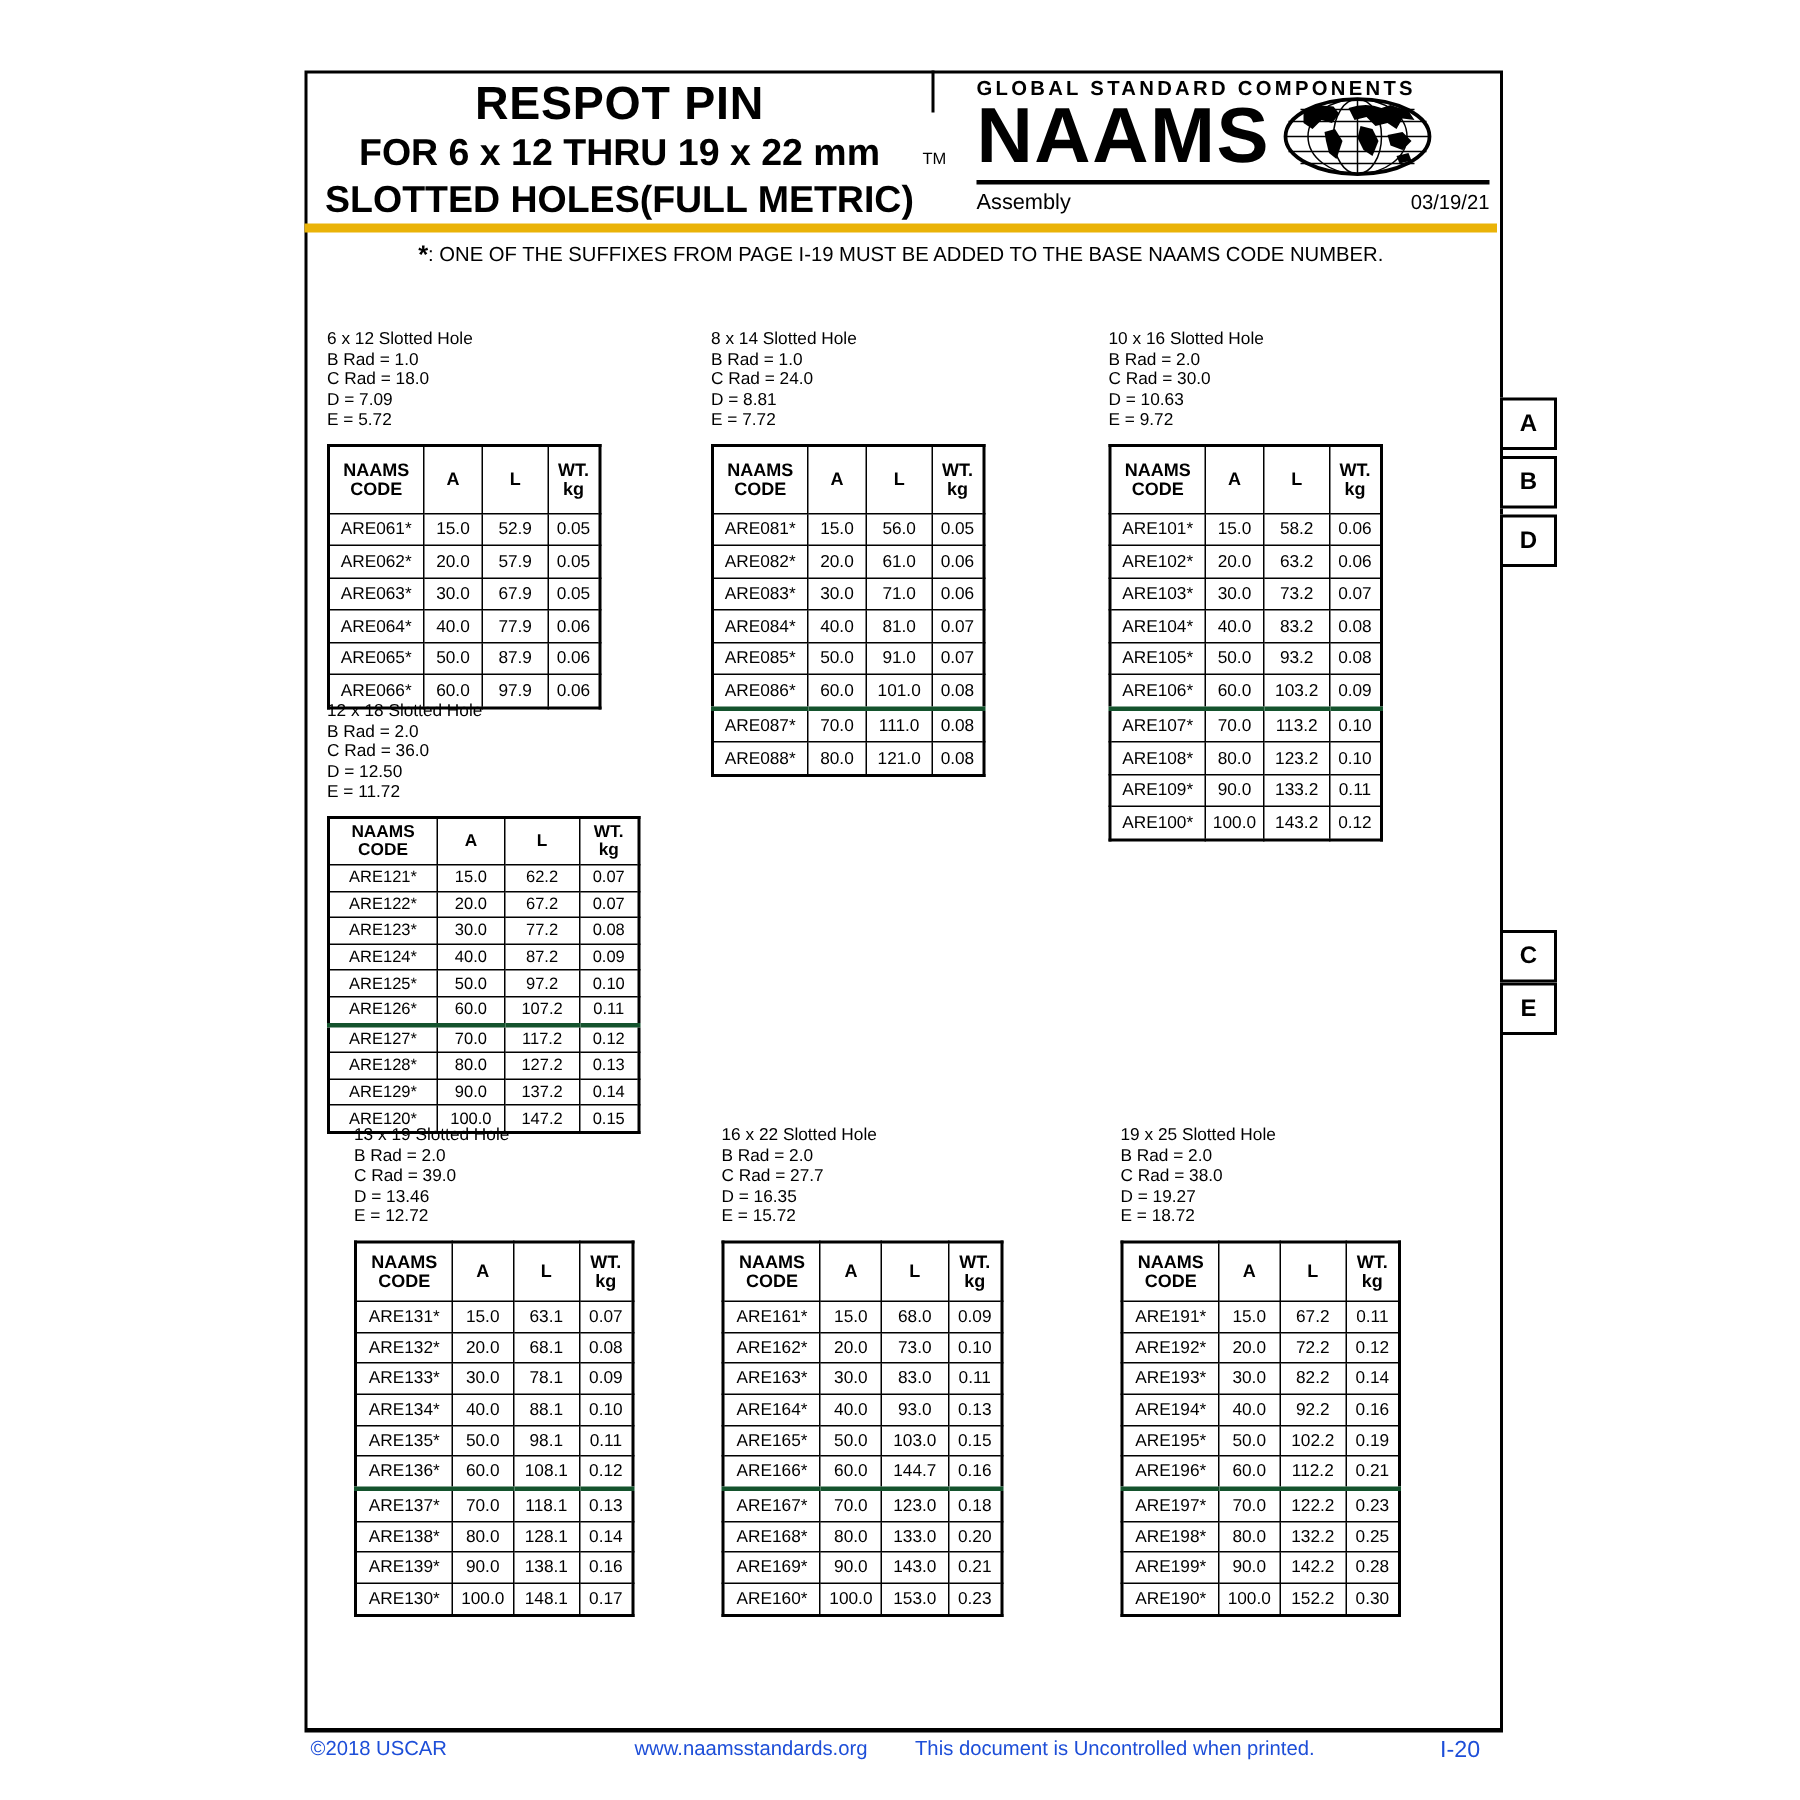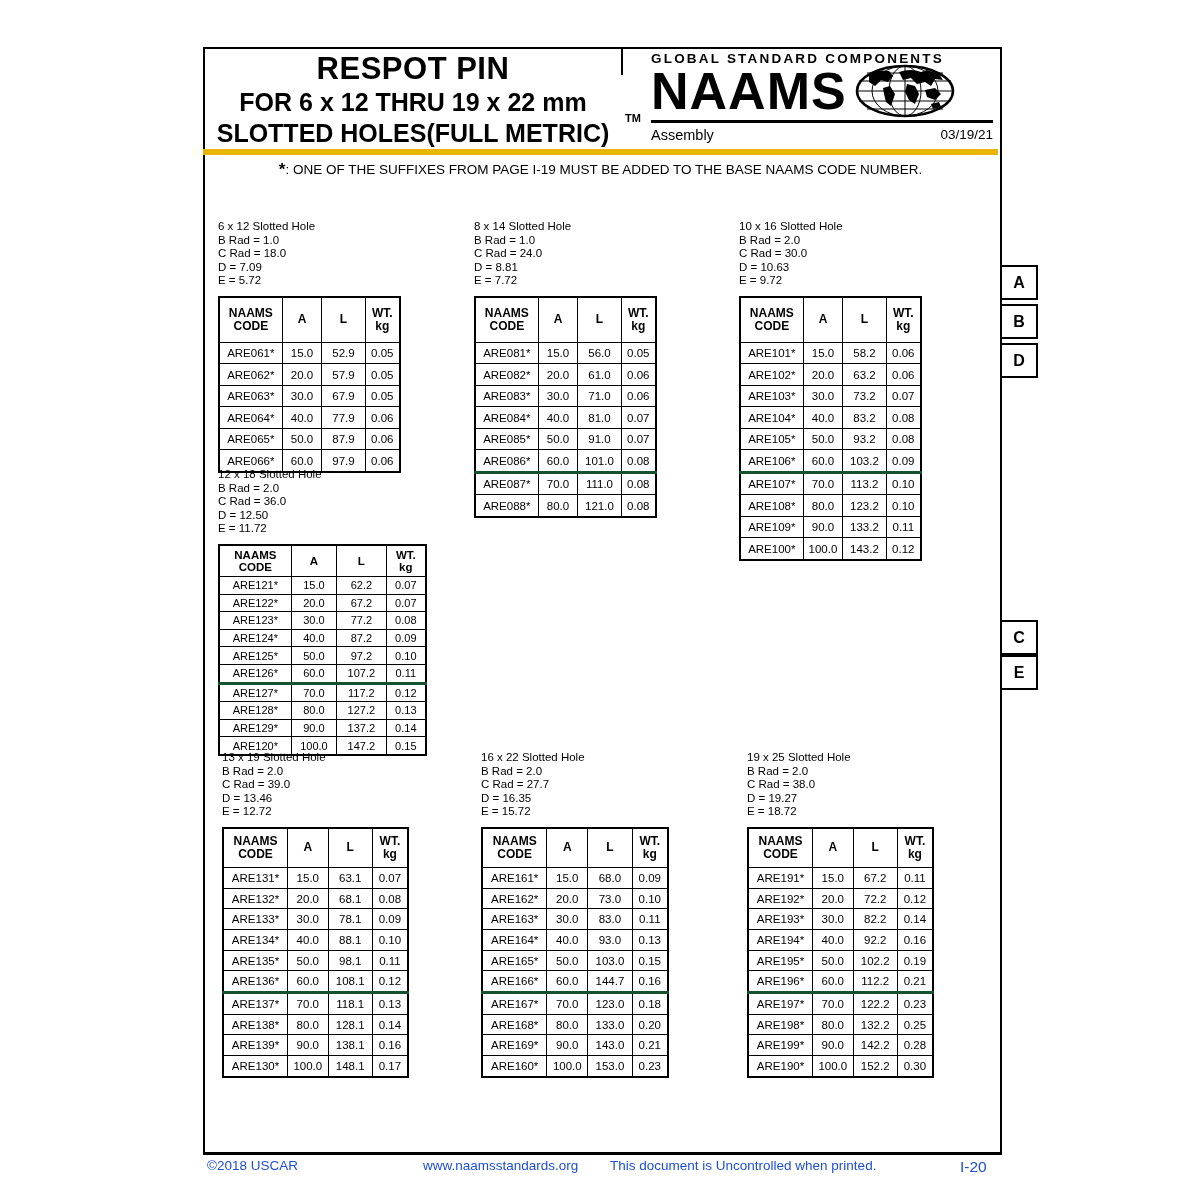--- a/index.html
+++ b/index.html
@@ -10,21 +10,21 @@
   .content-box{position:absolute;left:203px;top:47px;width:795px;height:1103px;
                border:2px solid #000;border-bottom-width:3px;background:#fff;}
 
   
   .header{position:absolute;left:203px;top:47px;width:795px;height:108px;
           border-bottom:6px solid #eab308;box-sizing:border-box;}
   .title-block{position:absolute;left:0;top:4px;width:420px;text-align:center;font-weight:bold;}
   .title-l1{font-size:31px;line-height:36px;letter-spacing:.5px;}
   .title-l2{font-size:25px;line-height:31px;}
   .title-l3{font-size:25px;line-height:31px;}
-  .tm-mark{position:absolute;left:422px;top:53px;font-size:11px;font-weight:bold;margin-top:12px;}
+  .tm-mark{position:absolute;left:412px;top:53px;font-size:11px;font-weight:normal;}
   .header-divider{position:absolute;left:418px;top:0;width:2px;height:28px;background:#000;}
 
   .logo-block{position:absolute;left:448px;top:4px;width:342px;}
   .logo-top{font-size:13.5px;font-weight:bold;letter-spacing:2.2px;white-space:nowrap;}
   .logo-row{display:flex;align-items:center;gap:8px;margin-top:-2px;}
   .logo-name{font-size:52px;font-weight:bold;letter-spacing:1px;line-height:52px;}
   .globe{width:100px;height:54px;flex:none;}
   .logo-rule{height:3px;background:#000;margin-top:2px;}
   .logo-sub{display:flex;justify-content:space-between;margin-top:4px;font-size:14.5px;}
   .logo-date{font-size:13.5px;}
@@ -32,21 +32,21 @@
   
   .note{position:absolute;left:203px;top:160px;width:795px;text-align:center;font-size:13.5px;}
   .note-star{font-size:17px;font-weight:bold;vertical-align:-1px;}
 
   
   .slot{position:absolute;font-size:11.5px;}
   .slot-t6x12 {left:218px;top:220px;width:183px;}
   .slot-t8x14 {left:474px;top:220px;width:183px;}
   .slot-t10x16{left:739px;top:220px;width:183px;}
   .slot-t12x18{left:218px;top:468px;width:209px;}
-  .slot-t13x19{left:222px;top:751px;width:187px;}
+  .slot-t13x19{left:236px;top:751px;width:187px;}
   .slot-t16x22{left:481px;top:751px;width:188px;}
   .slot-t19x25{left:747px;top:751px;width:187px;}
 
   .spec-title,.spec-line{font-size:11.5px;line-height:13.6px;white-space:nowrap;}
   .tbl{border-collapse:collapse;margin-top:8px;width:100%;
        border:2px solid #000;table-layout:fixed;}
   .tbl th,.tbl td{border:1px solid #000;text-align:center;padding:0;}
   .tbl th{font-weight:bold;font-size:12px;line-height:13px;}
   .tbl td{font-size:11.5px;}
   .tbl th:nth-child(1){width:35%;}

